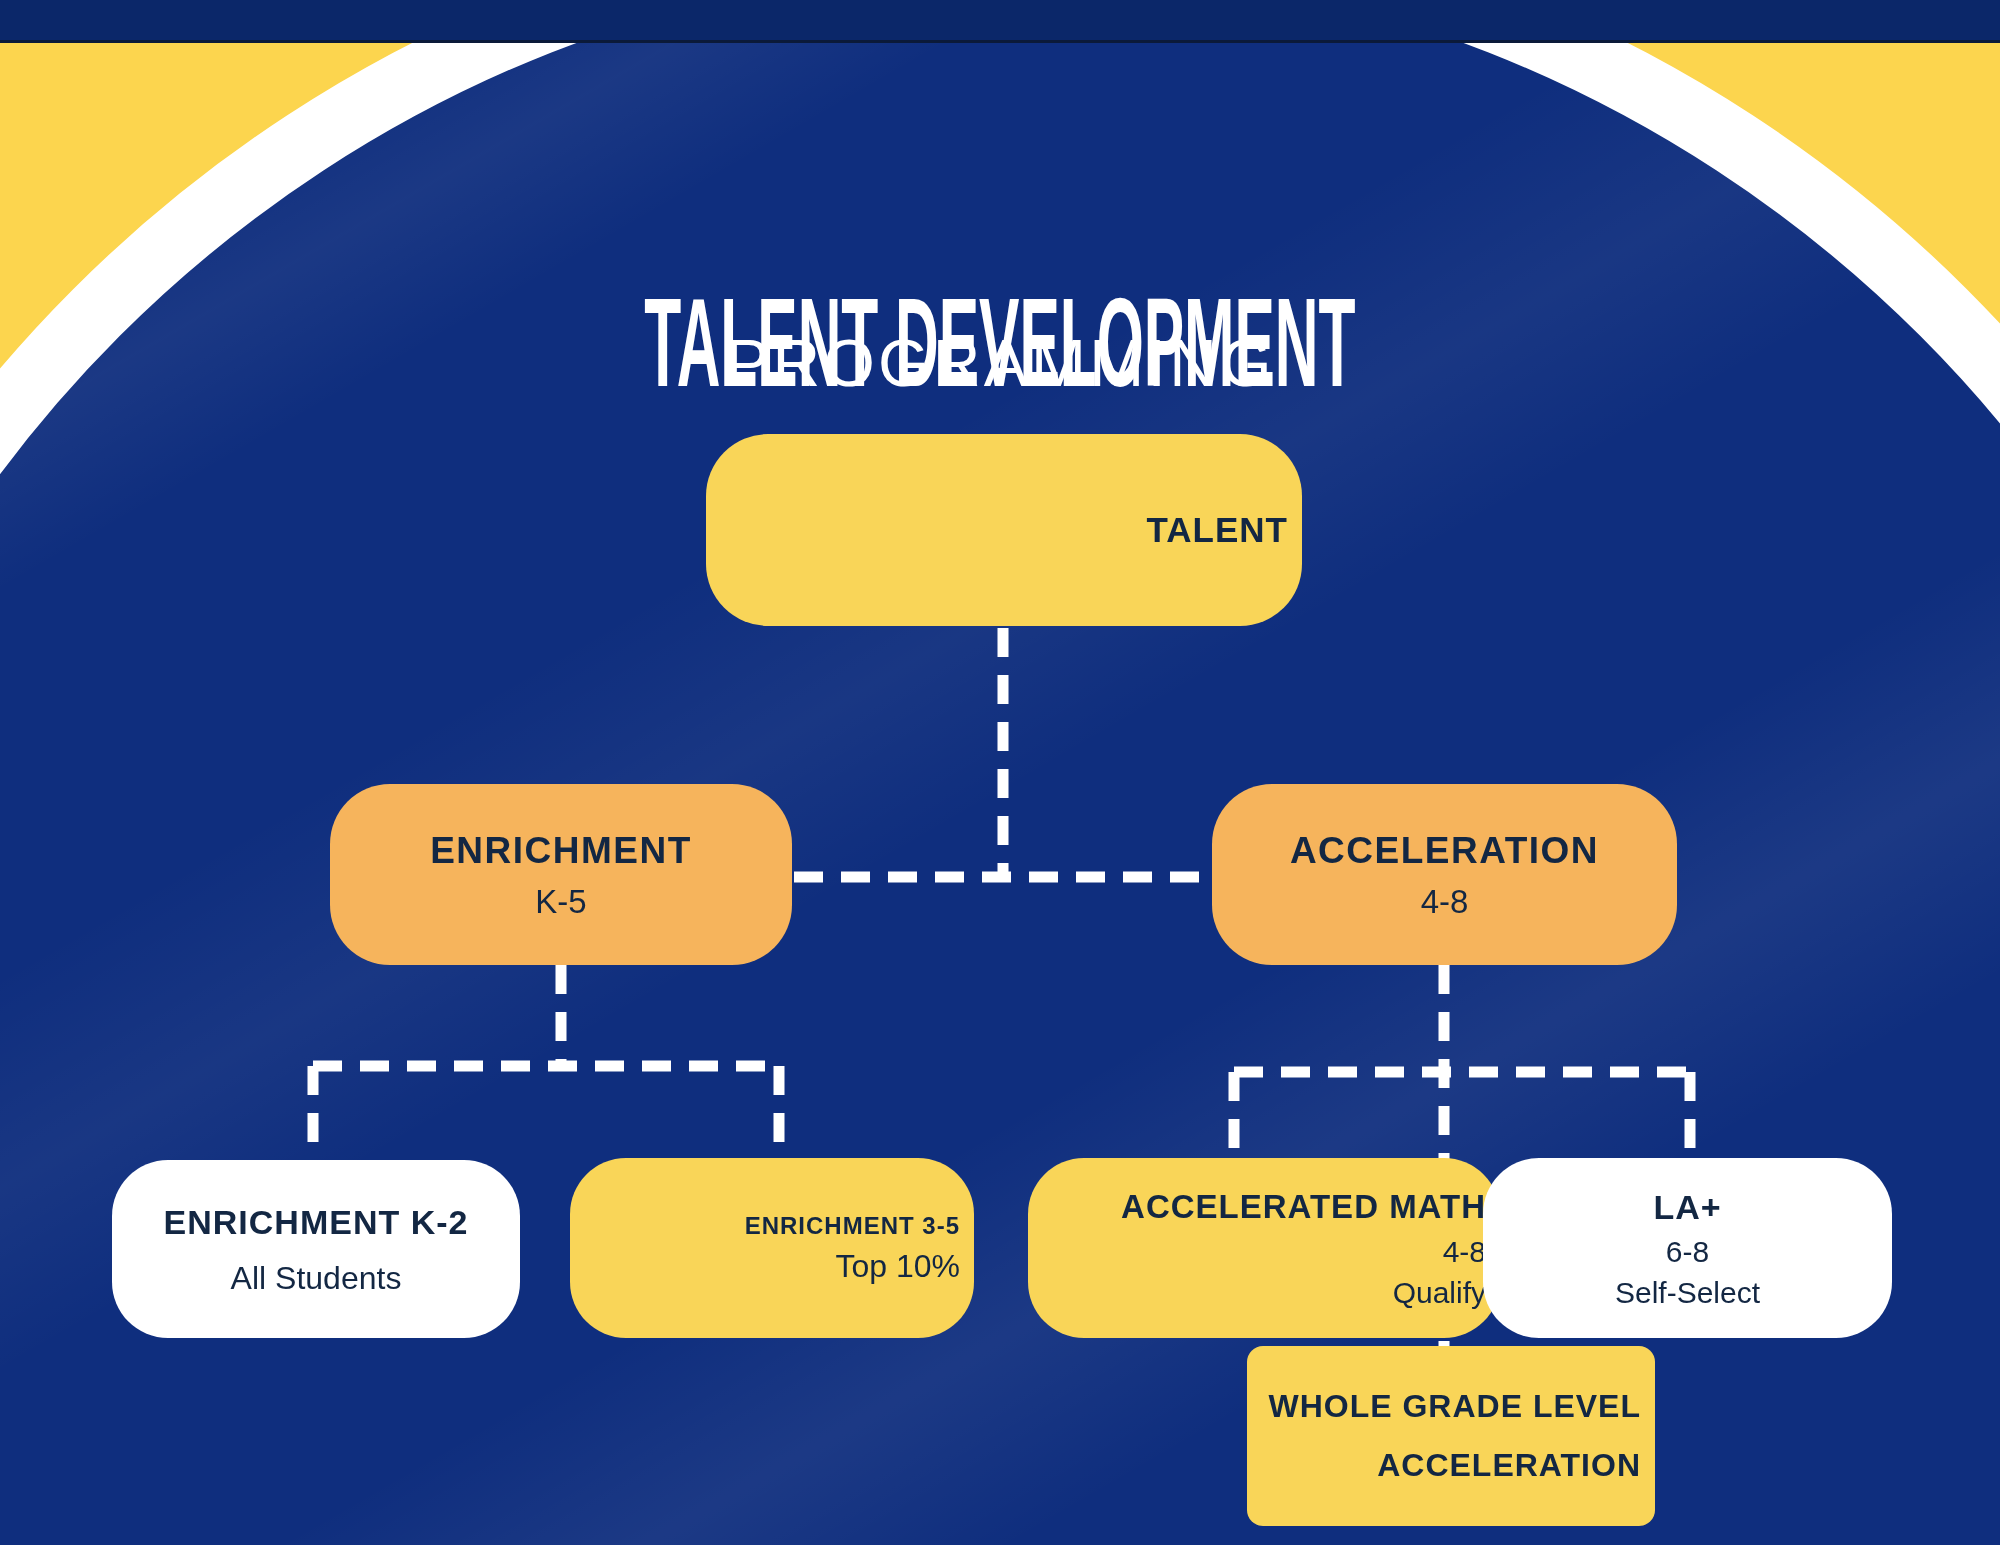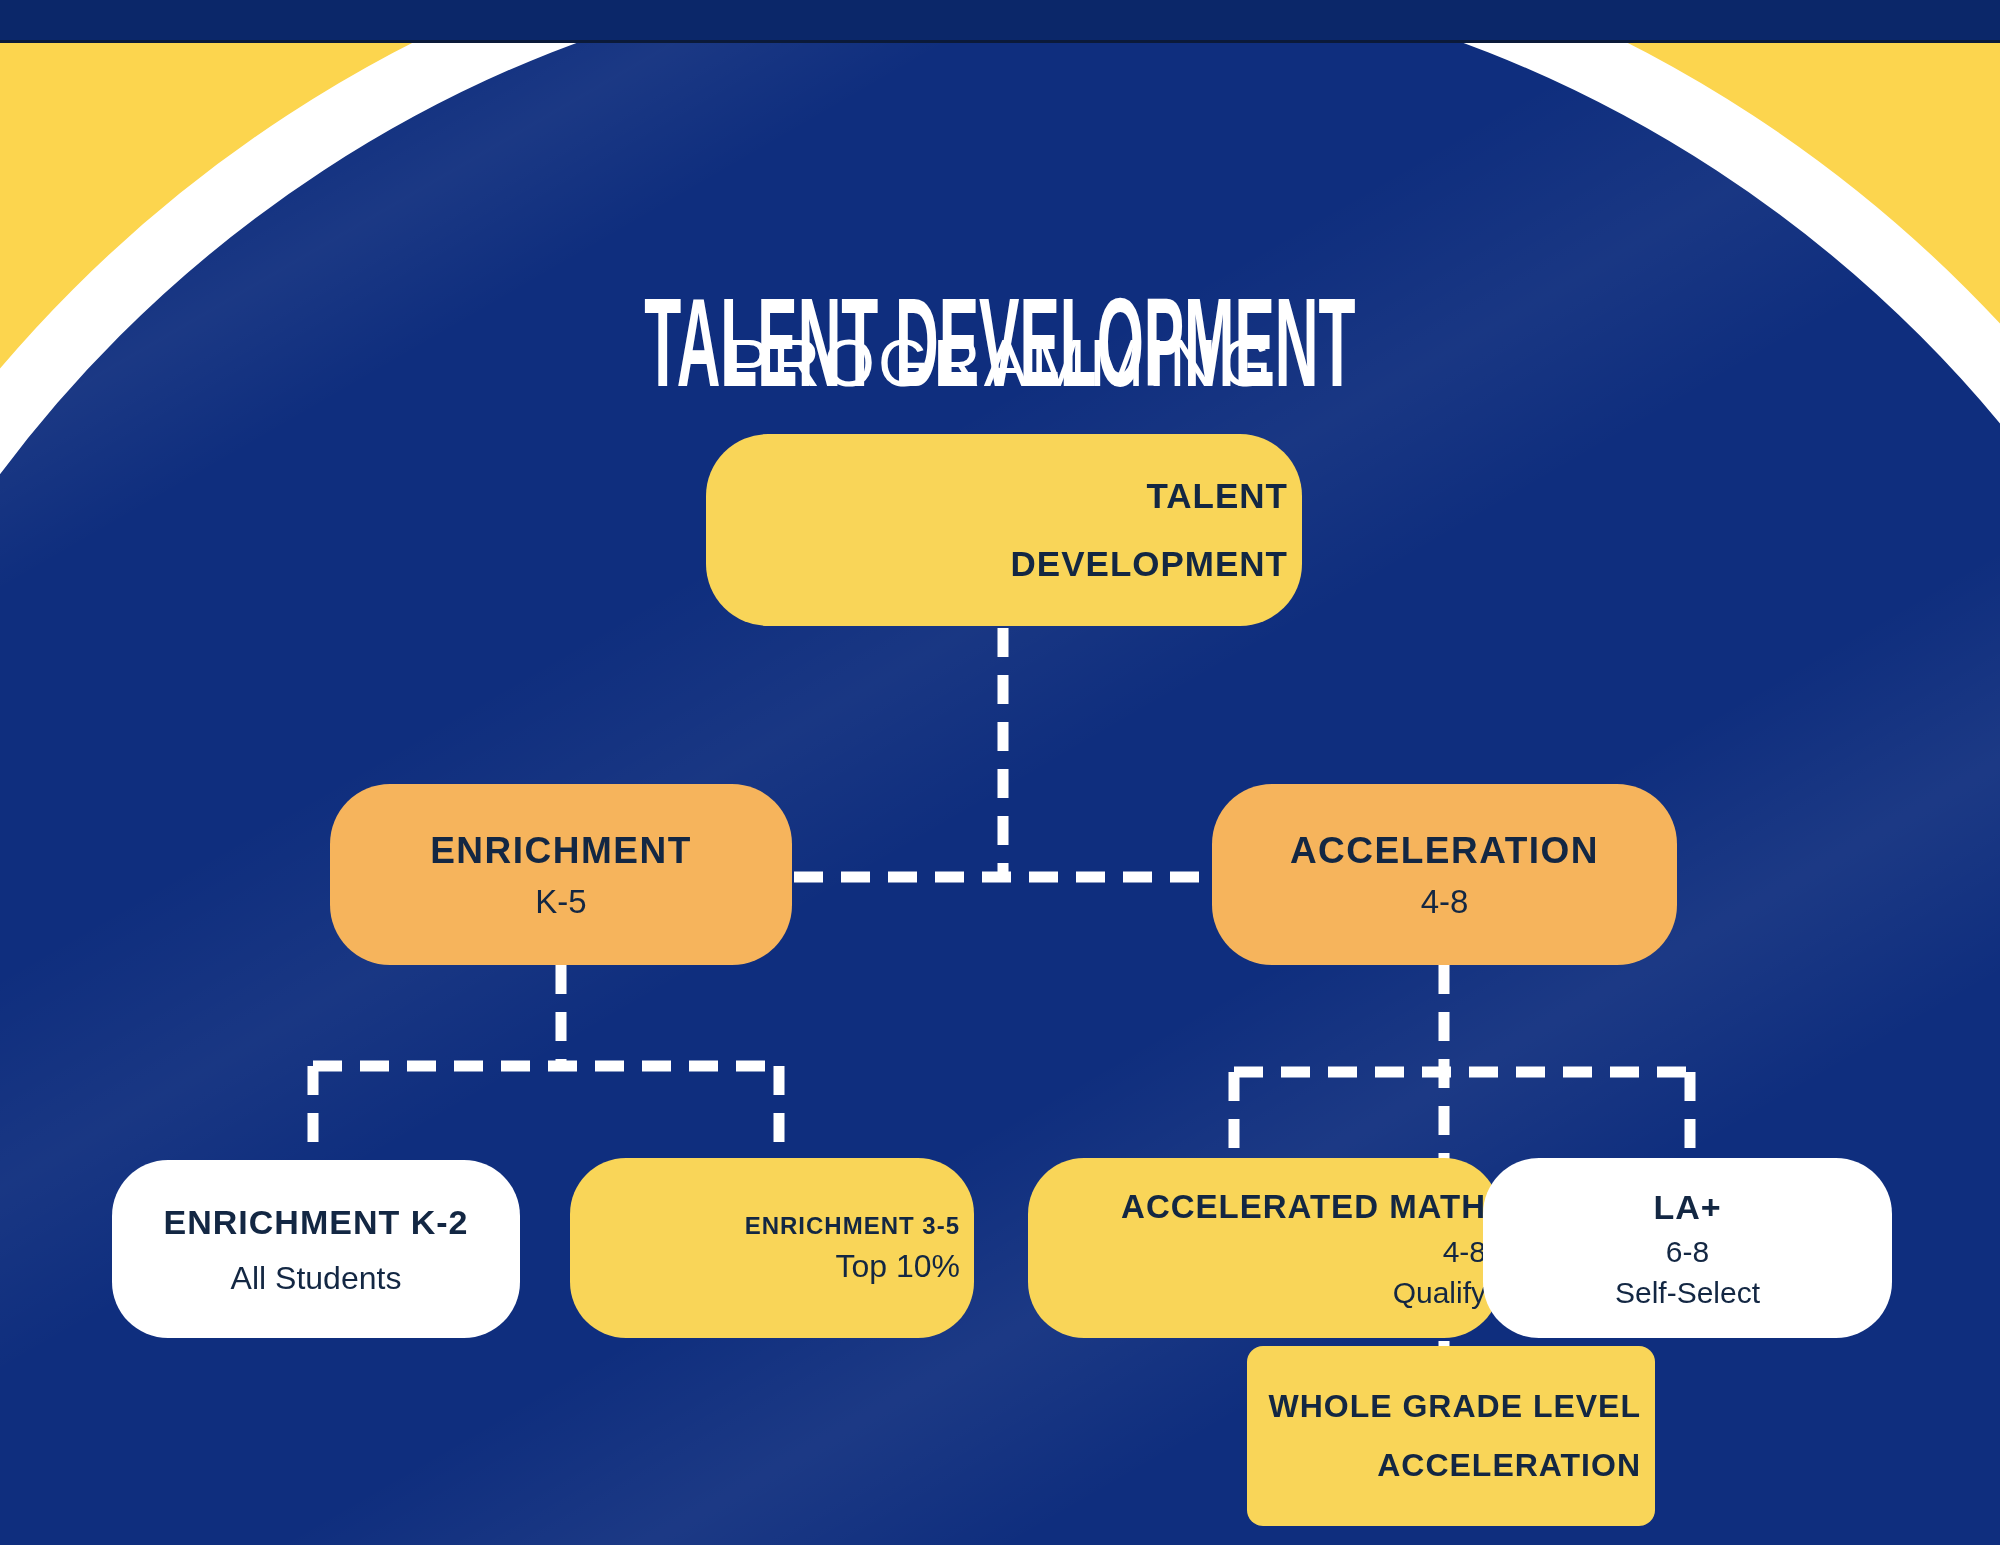--- a/index.html
+++ b/index.html
@@ -191,21 +191,20 @@
     <line x1="313" y1="1066" x2="313" y2="1160"></line>
     <line x1="779" y1="1066" x2="779" y2="1158"></line>
     <line x1="1444" y1="965" x2="1444" y2="1346"></line>
     <line x1="1234" y1="1072" x2="1690" y2="1072"></line>
     <line x1="1234" y1="1072" x2="1234" y2="1158"></line>
     <line x1="1690" y1="1072" x2="1690" y2="1158"></line>
   </svg>
 
   <div class="node node-td fill-yellow">
     <span class="nt">TALENT</span>
-    <span class="nt">DEVELOPMENT</span>
   </div>
 
   <div class="node node-enr fill-orange">
     <span class="nt">ENRICHMENT</span>
     <span class="nd">K-5</span>
   </div>
 
   <div class="node node-acc fill-orange">
     <span class="nt">ACCELERATION</span>
     <span class="nd">4-8</span>

